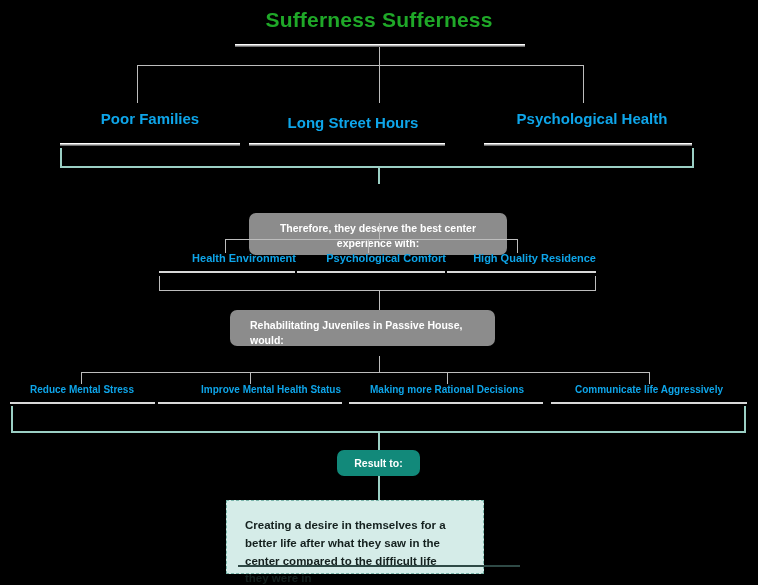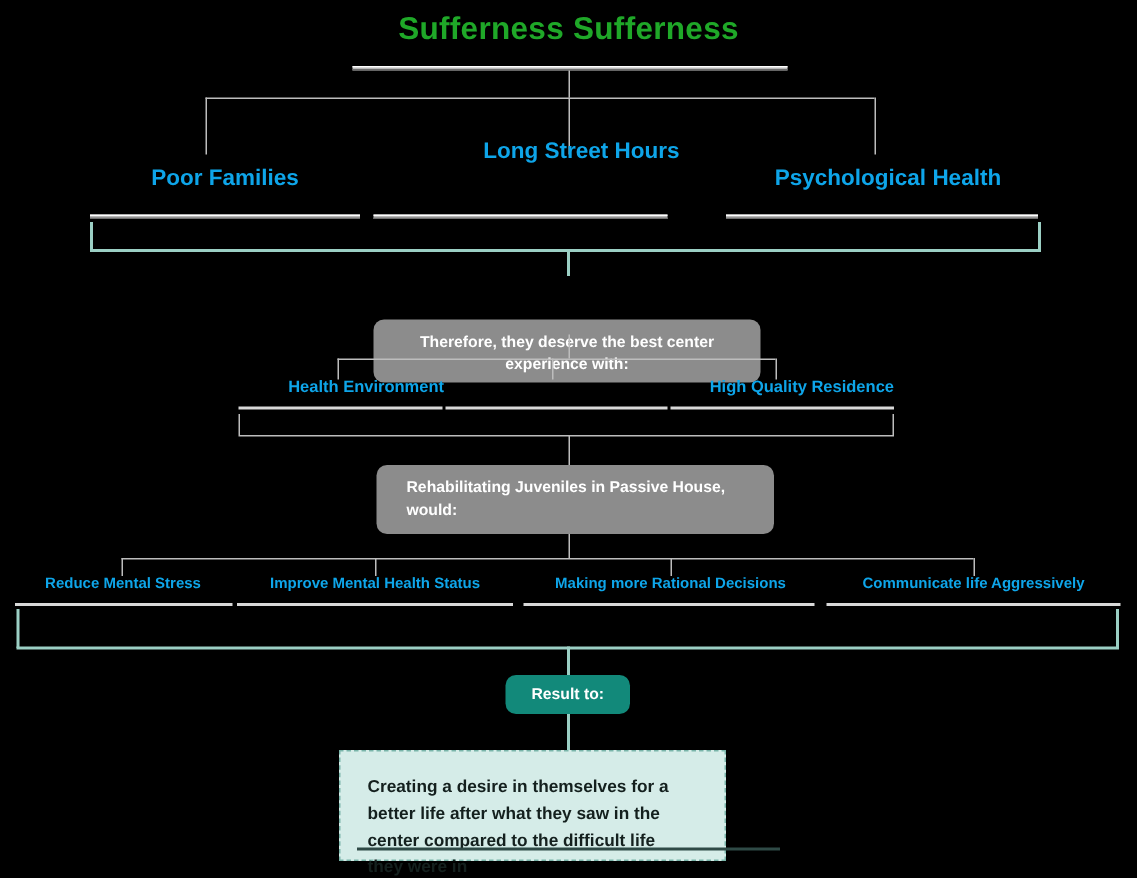--- a/index.html
+++ b/index.html
@@ -143,21 +143,21 @@
   <div class="vline" style="left:379px; top:47px; height:18px;"></div>
 
   <div class="hline" style="left:137px; top:65px; width:446px;"></div>
   <div class="vline" style="left:137px; top:65px; height:38px;"></div>
   <div class="vline" style="left:379px; top:65px; height:38px;"></div>
   <div class="vline" style="left:583px; top:65px; height:38px;"></div>
 
   <div class="node-label row2-label" style="left:55px; top:110px; width:190px;">Poor Families</div>
   <div class="bar" style="left:60px; top:143px; width:180px;"></div>
 
-  <div class="node-label row2-label" style="left:253px; top:92px; width:200px;text-align:right;">Long Street Hours</div>
+  <div class="node-label row2-label" style="left:253px; top:114px; width:200px;">Long Street Hours</div>
   <div class="bar" style="left:249px; top:143px; width:196px;"></div>
 
   <div class="node-label row2-label" style="left:487px; top:110px; width:210px;">Psychological Health</div>
   <div class="bar" style="left:484px; top:143px; width:208px;"></div>
 
   <div class="vline-teal" style="left:60px; top:148px; width:2px; height:18px;"></div>
   <div class="vline-teal" style="left:692px; top:148px; width:2px; height:18px;"></div>
   <div class="hline-teal" style="left:60px; top:166px; width:634px; height:2px;"></div>
   <div class="vline-teal" style="left:378px; top:166px; width:2px; height:18px;"></div>
 
@@ -166,44 +166,45 @@
   <div class="vline" style="left:379px; top:223px; height:16px;"></div>
 
   <div class="hline" style="left:225px; top:239px; width:292px;"></div>
   <div class="vline" style="left:225px; top:239px; height:14px;"></div>
   <div class="vline" style="left:368px; top:239px; height:14px;"></div>
   <div class="vline" style="left:517px; top:239px; height:14px;"></div>
 
   <div class="node-label row3-label" style="left:156px; top:252px; width:140px;">Health Environment</div>
   <div class="bar-thin" style="left:159px; top:271px; width:136px;"></div>
 
+  <div class="node-label row3-label" style="left:298px; top:252px; width:148px;">Psychological Comfort</div>
   <div class="bar-thin" style="left:297px; top:271px; width:148px;"></div>
 
   <div class="node-label row3-label" style="left:448px; top:252px; width:148px;">High Quality Residence</div>
   <div class="bar-thin" style="left:447px; top:271px; width:149px;"></div>
 
   <div class="vline" style="left:159px; top:276px; height:14px;"></div>
   <div class="vline" style="left:595px; top:276px; height:14px;"></div>
   <div class="hline" style="left:159px; top:290px; width:437px;"></div>
   <div class="vline" style="left:379px; top:290px; height:20px;"></div>
 
-  <div class="grey-box" style="left:251px; top:310px; width:265px; height:46px;padding-left:20px;">Rehabilitating Juveniles in Passive House, would:</div>
+  <div class="grey-box" style="left:230px; top:310px; width:265px; height:36px;padding-left:20px;">Rehabilitating Juveniles in Passive House, would:</div>
 
   <div class="vline" style="left:379px; top:356px; height:16px;"></div>
 
   <div class="hline" style="left:81px; top:372px; width:568px;"></div>
   <div class="vline" style="left:81px; top:372px; height:12px;"></div>
   <div class="vline" style="left:250px; top:372px; height:12px;"></div>
   <div class="vline" style="left:447px; top:372px; height:12px;"></div>
   <div class="vline" style="left:649px; top:372px; height:12px;"></div>
 
   <div class="node-label row4-label" style="left:8px; top:384px; width:148px;">Reduce Mental Stress</div>
   <div class="bar-thin" style="left:10px; top:402px; width:145px;"></div>
 
-  <div class="node-label row4-label" style="left:159px; top:384px; width:182px;">Improve Mental Health Status</div>
+  <div class="node-label row4-label" style="left:159px; top:384px; width:182px;text-align:right;">Improve Mental Health Status</div>
   <div class="bar-thin" style="left:158px; top:402px; width:184px;"></div>
 
   <div class="node-label row4-label" style="left:352px; top:384px; width:190px;">Making more Rational Decisions</div>
   <div class="bar-thin" style="left:349px; top:402px; width:194px;"></div>
 
   <div class="node-label row4-label" style="left:553px; top:384px; width:192px;">Communicate life Aggressively</div>
   <div class="bar-thin" style="left:551px; top:402px; width:196px;"></div>
 
   <div class="vline-teal" style="left:11px; top:406px; width:2px; height:26px;"></div>
   <div class="vline-teal" style="left:744px; top:406px; width:2px; height:26px;"></div>

